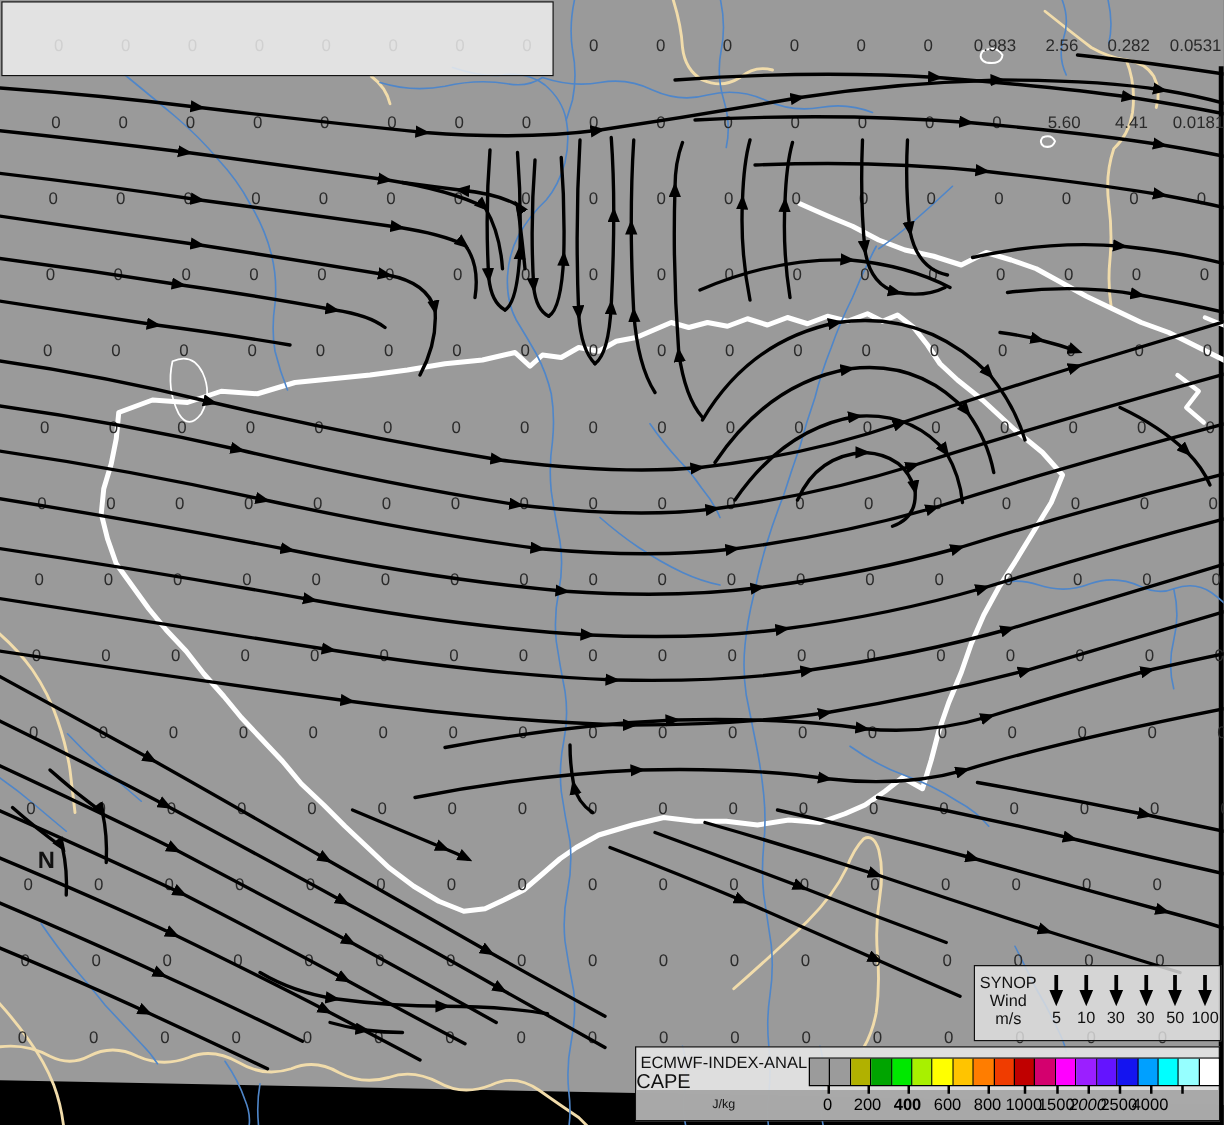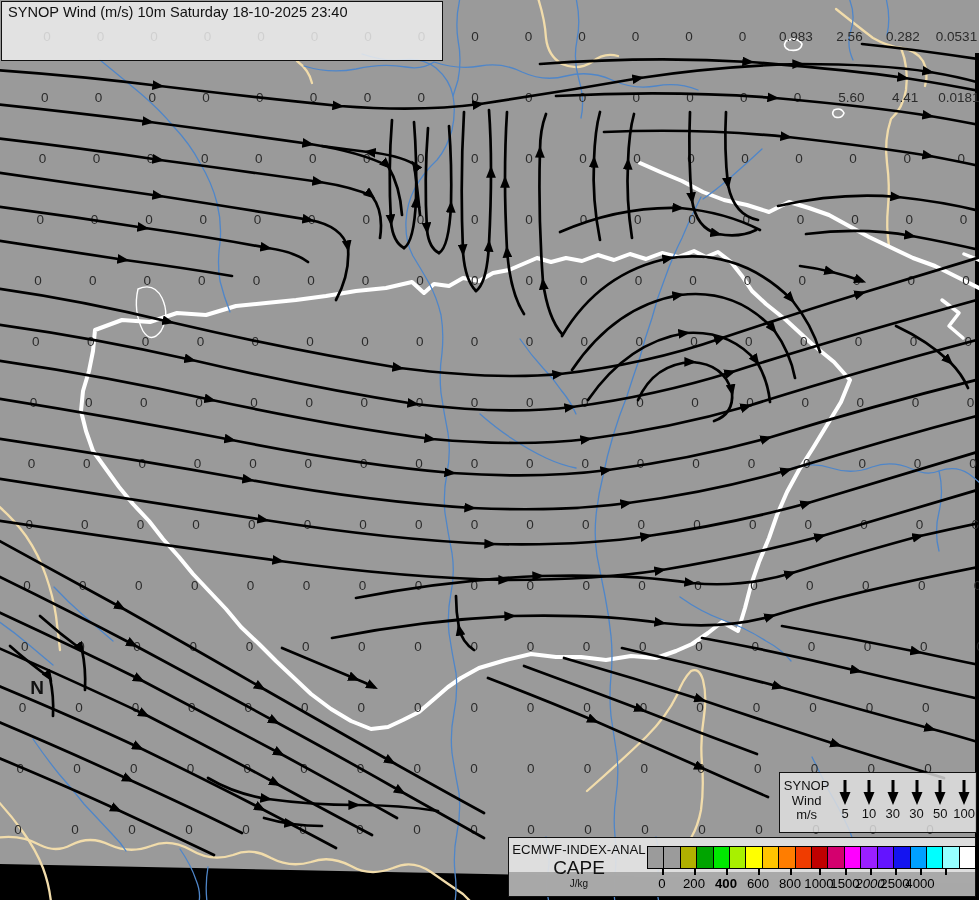--- a/index.html
+++ b/index.html
@@ -13,21 +13,21 @@
              font-size:14.6px;line-height:19.2px;padding:1px 0 0 6px;white-space:nowrap;}
   #wind-legend{left:779px;top:772px;width:198px;height:61px;background:rgba(226,226,226,0.82);
                display:flex;align-items:stretch;font-size:13px;}
   #wind-label{width:54px;text-align:center;padding-top:6px;line-height:14.6px;}
   #wind-cols{flex:1;display:flex;padding-top:5px;}
   .wcol{width:23.8px;display:flex;flex-direction:column;align-items:center;}
   .wnum{font-size:13px;margin-top:1px;}
   #cape-legend{left:508px;top:837px;width:468px;height:60px;background:rgba(230,230,230,0.9);}
   #cape-lower{position:absolute;left:0;right:0;bottom:0;height:24px;background:rgba(165,165,165,0.95);}
   #cape-title{position:absolute;left:0;top:4px;width:140px;text-align:center;font-size:13.2px;}
-  #cape-sub{position:absolute;left:0;top:19px;width:140px;text-align:center;font-size:19px;}
+  #cape-sub{position:absolute;left:0;top:19px;width:140px;font-size:16px;}
   #cape-units{position:absolute;left:0;top:40px;width:140px;text-align:center;font-size:10px;}
   #cape-bar{position:absolute;left:138px;top:8px;width:329px;height:23px;display:flex;
             border:1px solid #000;box-sizing:border-box;}
   .ccell{flex:1;border-right:1px solid #000;}
   .ccell:last-child{border-right:none;}
   .ctick{position:absolute;top:30px;width:1.6px;height:7px;background:#000;}
   .clab{position:absolute;top:38px;width:44px;margin-left:-22px;text-align:center;font-size:13.2px;color:#000;}
 </style>
 </head>
 <body>
@@ -408,21 +408,20 @@
     <path d="M 488,678 Q 545,700 595,721 Q 652,746 702,768 Q 738,784 768,797"></path>
     <path d="M 524,666 Q 584,688 642,710 Q 700,733 757,754"></path>
     <path d="M 564,658 Q 634,678 702,700 Q 770,723 838,745 Q 898,764 944,778"></path>
     <path d="M 622,648 Q 702,666 780,687 Q 858,709 932,729 Q 962,737 984,744"></path>
     <path d="M 702,638 Q 780,652 858,671 Q 930,688 984,700"></path>
     <path d="M 782,626 Q 850,638 918,652 Q 955,660 984,666"></path>
   </g>
 </svg>
 
 <div id="title-box" class="panel">
-  <div>SYNOP Wind (m/s) 10m Saturday 18-10-2025 23:40</div>
 </div>
 
 <div id="wind-legend" class="panel">
   <div id="wind-label">
     <div>SYNOP</div>
     <div>Wind</div>
     <div>m/s</div>
   </div>
   <div id="wind-cols">
         <div class="wcol">

